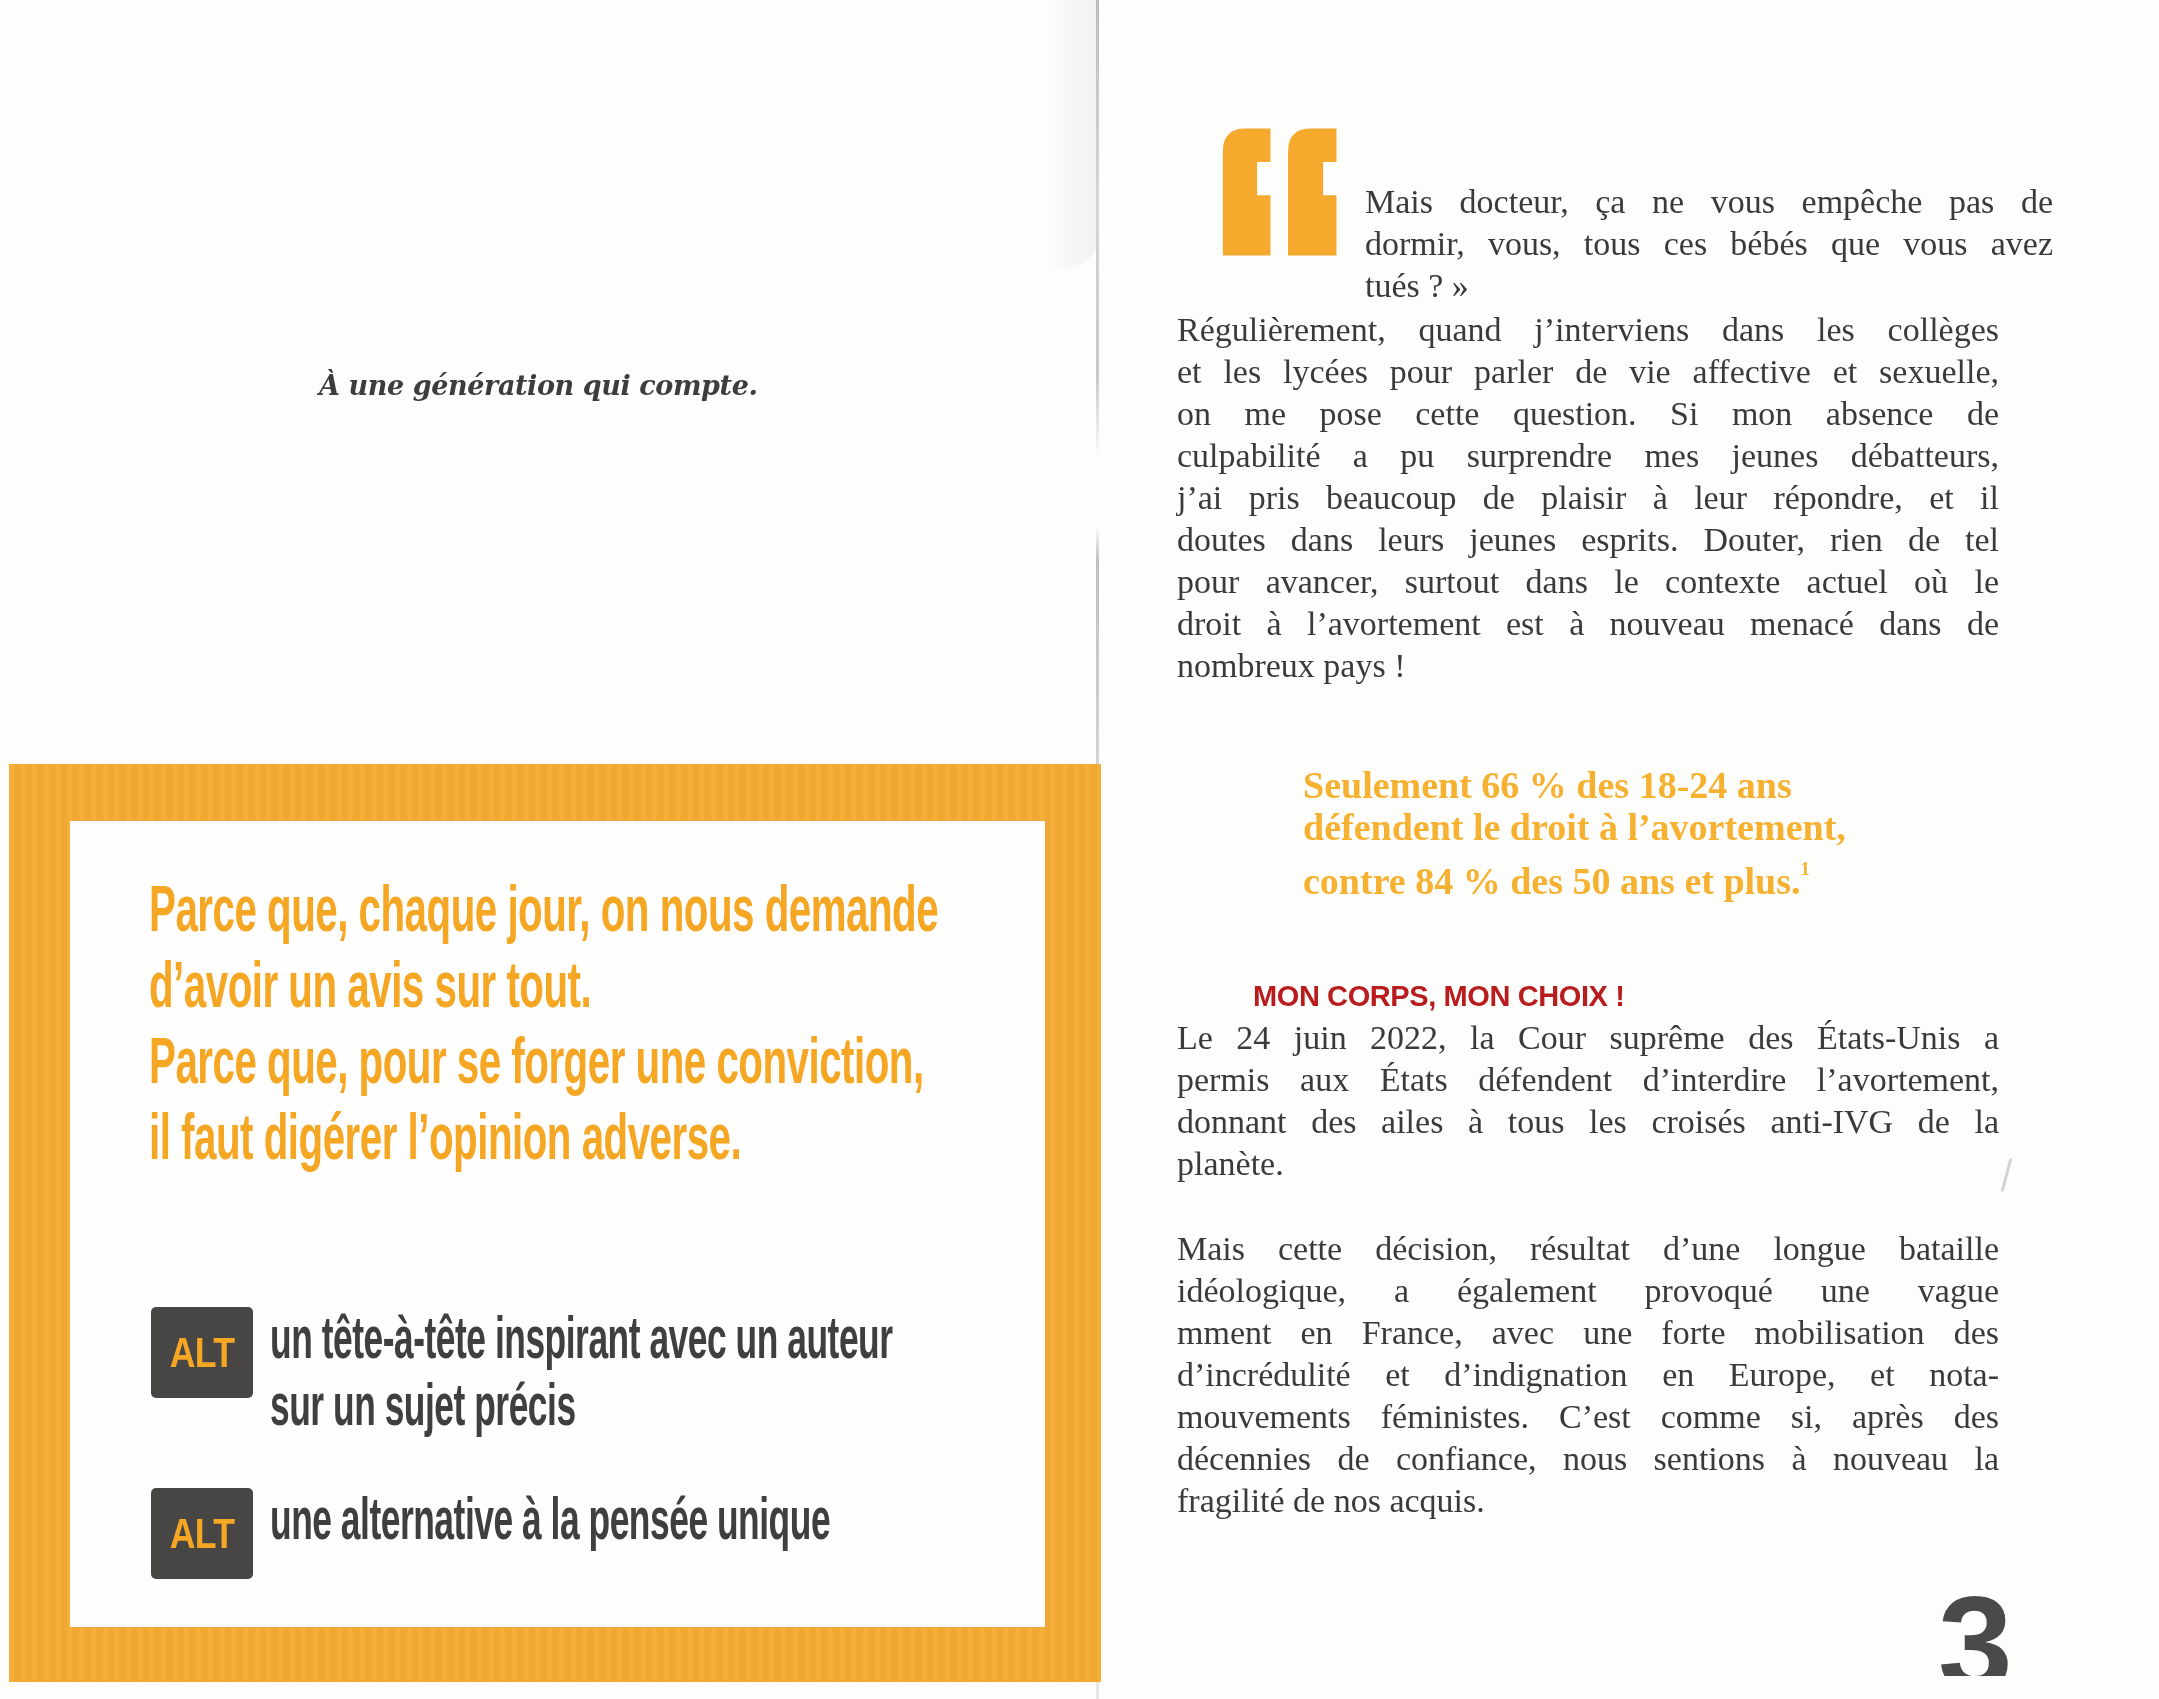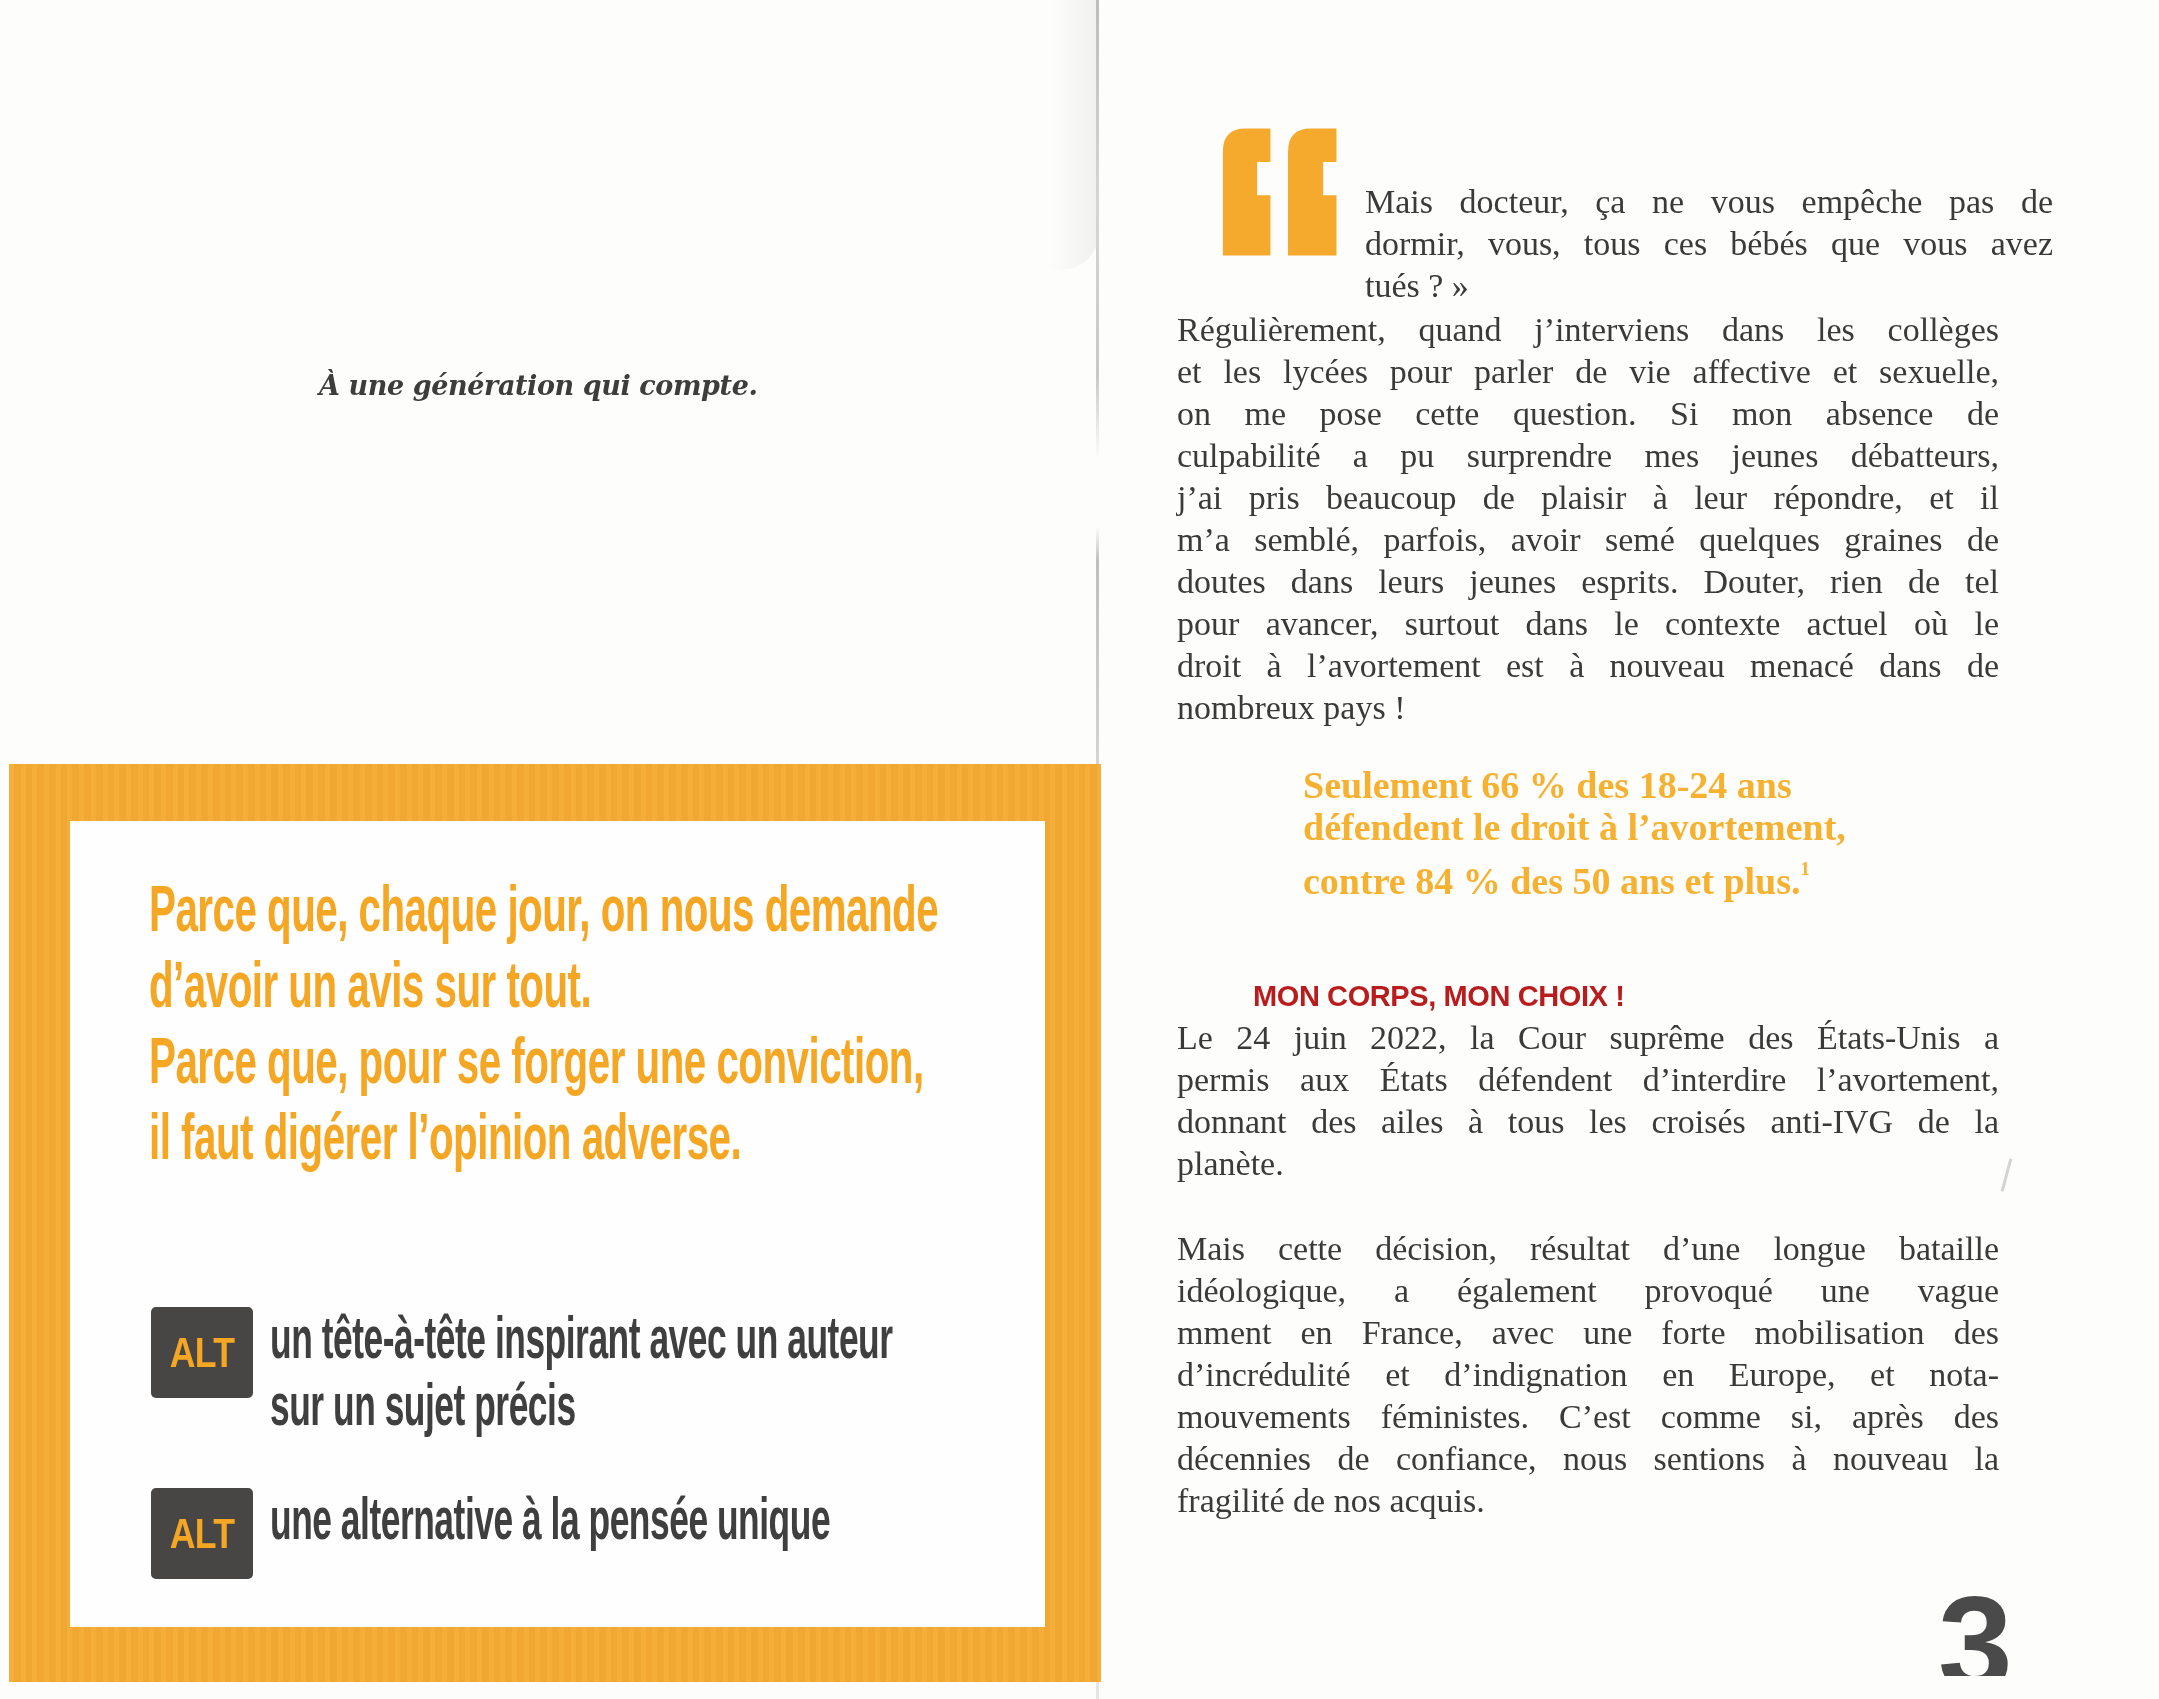--- a/index.html
+++ b/index.html
@@ -169,21 +169,20 @@
       <div class="just">dormir, vous, tous ces bébés que vous avez</div>
       <div>tués ? »</div>
     </div>
 
     <div class="body-block" style="top:309px;">
       <div class="just">Régulièrement, quand j’interviens dans les collèges</div>
       <div class="just">et les lycées pour parler de vie affective et sexuelle,</div>
       <div class="just">on me pose cette question. Si mon absence de</div>
       <div class="just">culpabilité a pu surprendre mes jeunes débatteurs,</div>
       <div class="just">j’ai pris beaucoup de plaisir à leur répondre, et il</div>
-      <div class="just">m’a semblé, parfois, avoir semé quelques graines de</div>
       <div class="just">doutes dans leurs jeunes esprits. Douter, rien de tel</div>
       <div class="just">pour avancer, surtout dans le contexte actuel où le</div>
       <div class="just">droit à l’avortement est à nouveau menacé dans de</div>
       <div>nombreux pays !</div>
     </div>
 
     <div class="pullquote">
       <div>Seulement 66 % des 18-24 ans</div>
       <div>défendent le droit à l’avortement,</div>
       <div><span>contre 84 % des 50 ans et plus.</span><sup>1</sup></div>

